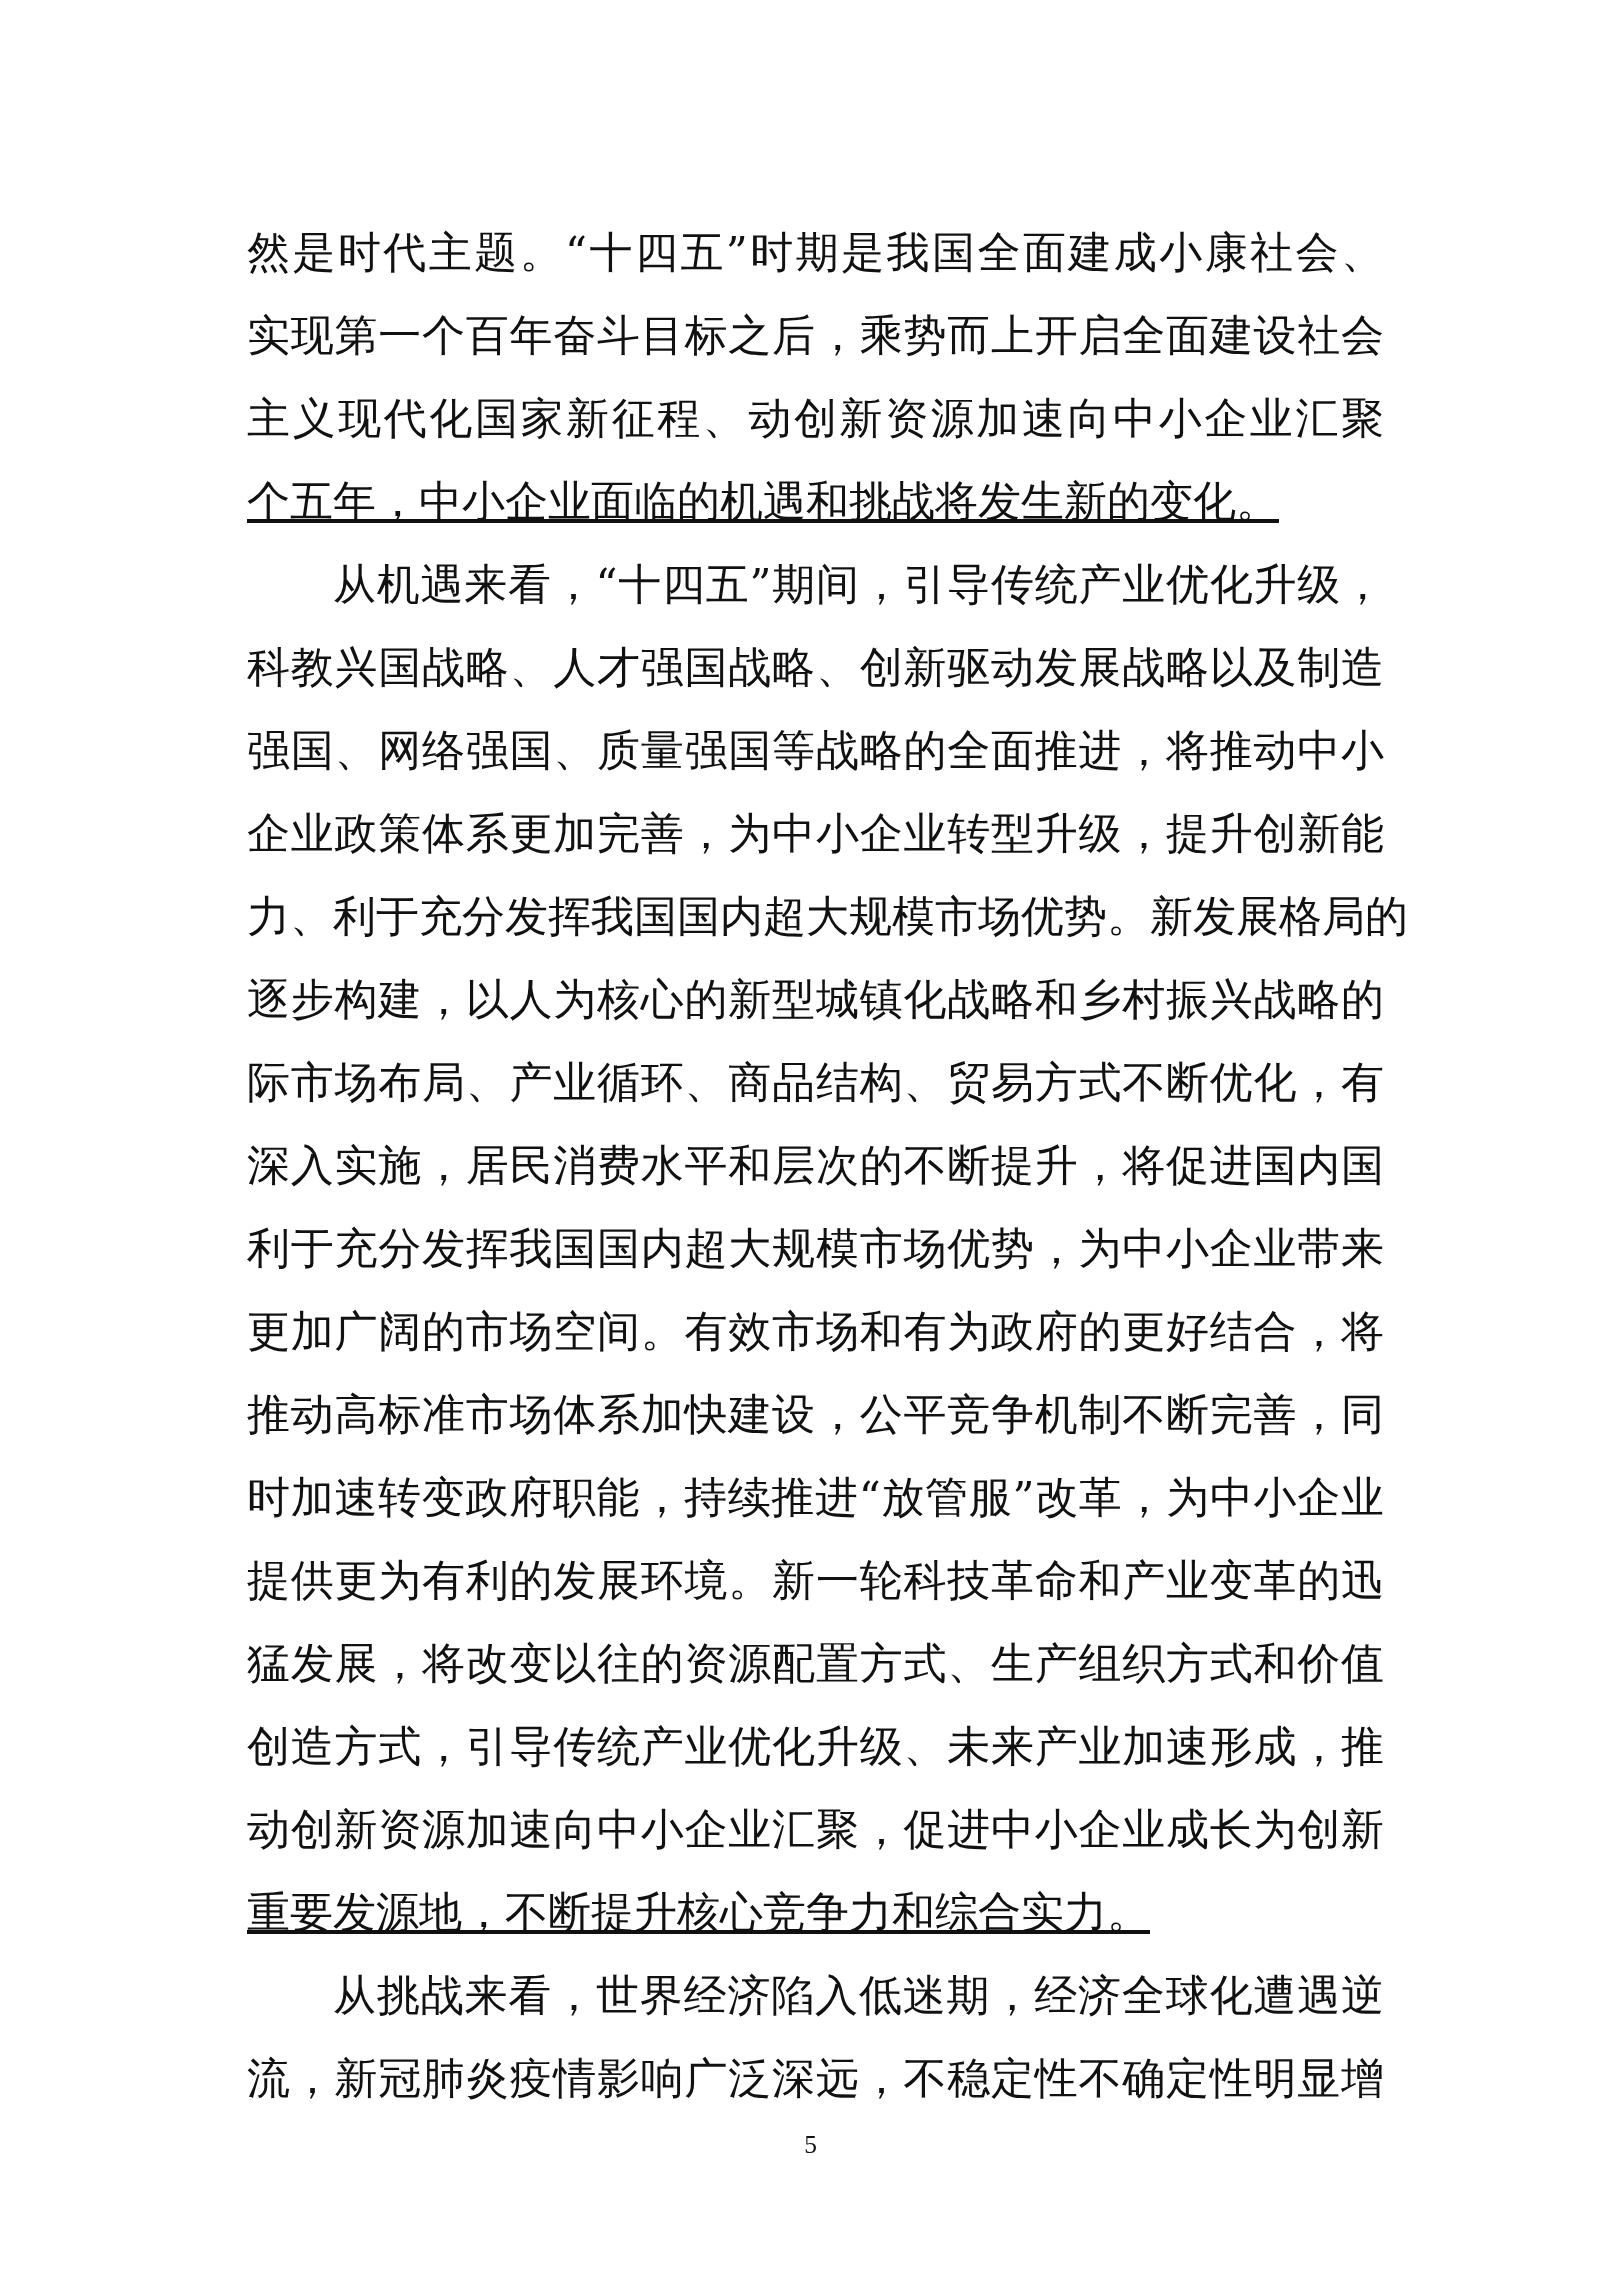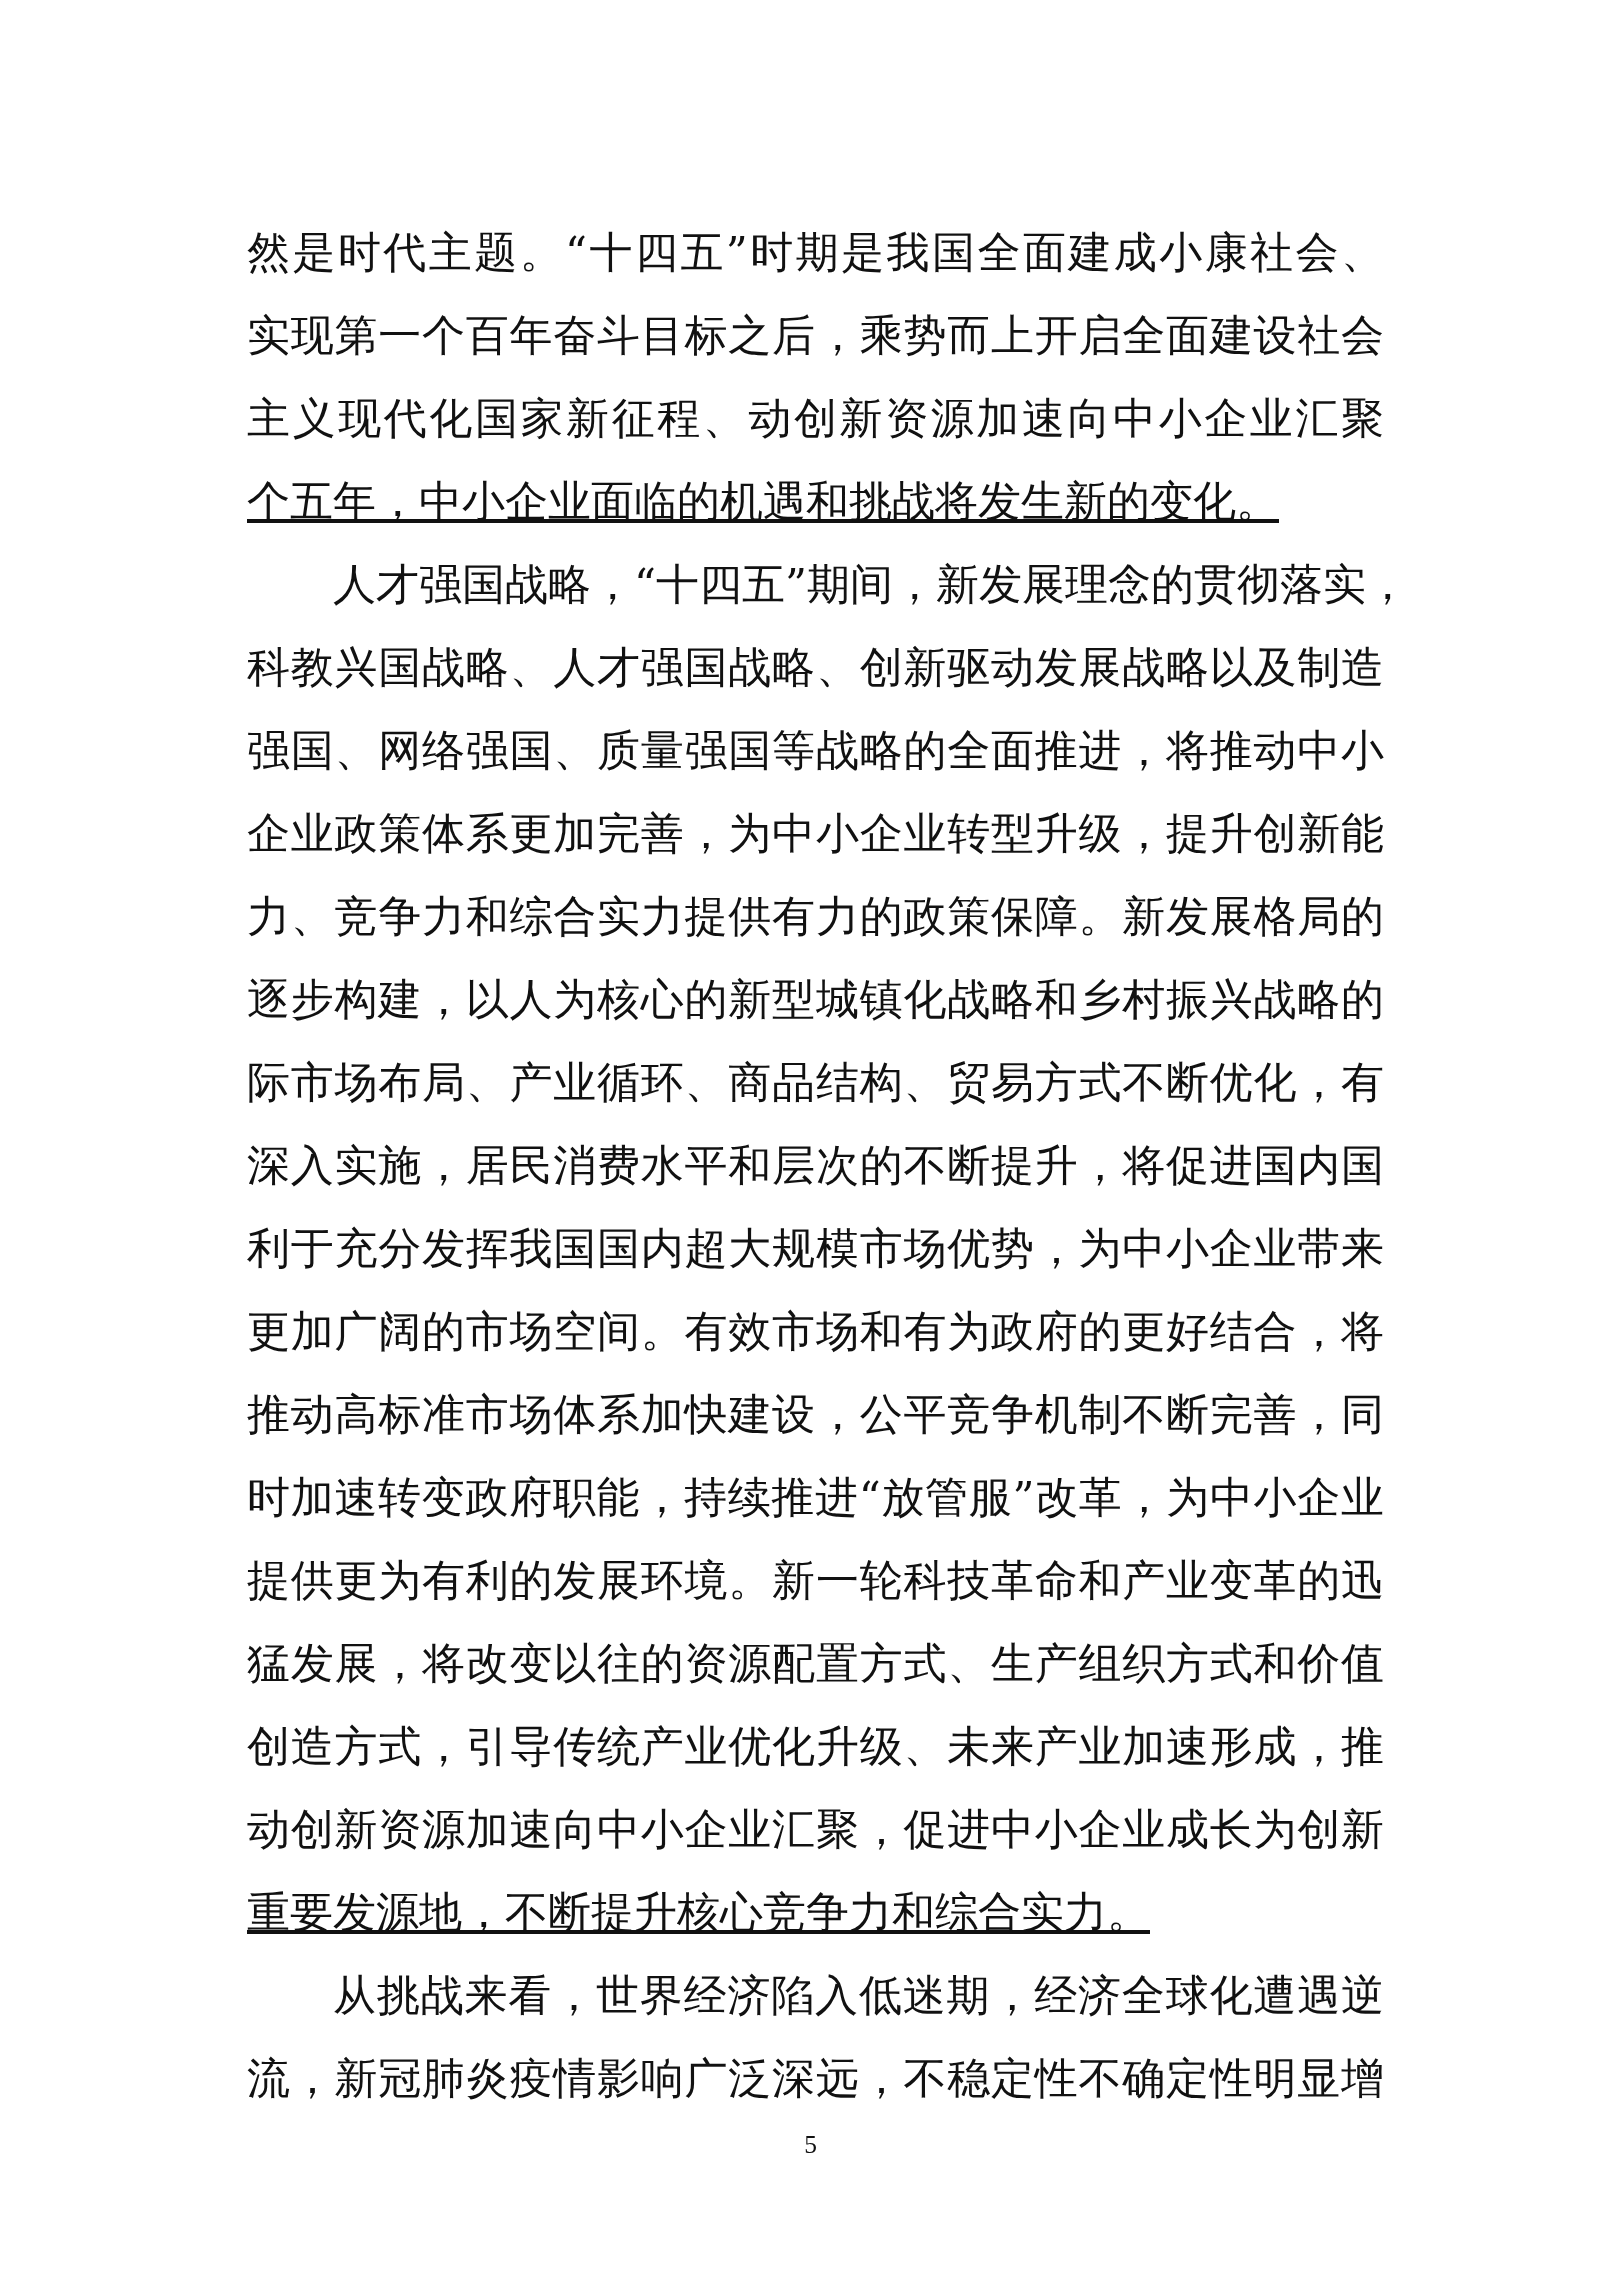--- a/index.html
+++ b/index.html
@@ -28,25 +28,25 @@
 <body>
 
 <div class="page">
   <div class="body-text">
 
     <span class="line">然是时代主题。“十四五”时期是我国全面建成小康社会、</span>
     <span class="line">实现第一个百年奋斗目标之后，乘势而上开启全面建设社会</span>
     <span class="line">主义现代化国家新征程、动创新资源加速向中小企业汇聚</span>
     <span class="line last">个五年，中小企业面临的机遇和挑战将发生新的变化。</span>
 
-    <span class="line indent">人才强国战略，“十四五”期间，新发展理念的贯彻落实，</span>
+    <span class="line indent">从机遇来看，“十四五”期间，引导传统产业优化升级，</span>
     <span class="line">科教兴国战略、人才强国战略、创新驱动发展战略以及制造</span>
     <span class="line">强国、网络强国、质量强国等战略的全面推进，将推动中小</span>
     <span class="line">企业政策体系更加完善，为中小企业转型升级，提升创新能</span>
-    <span class="line">力、竞争力和综合实力提供有力的政策保障。新发展格局的</span>
+    <span class="line">力、利于充分发挥我国国内超大规模市场优势。新发展格局的</span>
     <span class="line">逐步构建，以人为核心的新型城镇化战略和乡村振兴战略的</span>
     <span class="line">际市场布局、产业循环、商品结构、贸易方式不断优化，有</span>
     <span class="line">深入实施，居民消费水平和层次的不断提升，将促进国内国</span>
     <span class="line">利于充分发挥我国国内超大规模市场优势，为中小企业带来</span>
     <span class="line">更加广阔的市场空间。有效市场和有为政府的更好结合，将</span>
     <span class="line">推动高标准市场体系加快建设，公平竞争机制不断完善，同</span>
     <span class="line">时加速转变政府职能，持续推进“放管服”改革，为中小企业</span>
     <span class="line">提供更为有利的发展环境。新一轮科技革命和产业变革的迅</span>
     <span class="line">猛发展，将改变以往的资源配置方式、生产组织方式和价值</span>
     <span class="line">创造方式，引导传统产业优化升级、未来产业加速形成，推</span>

